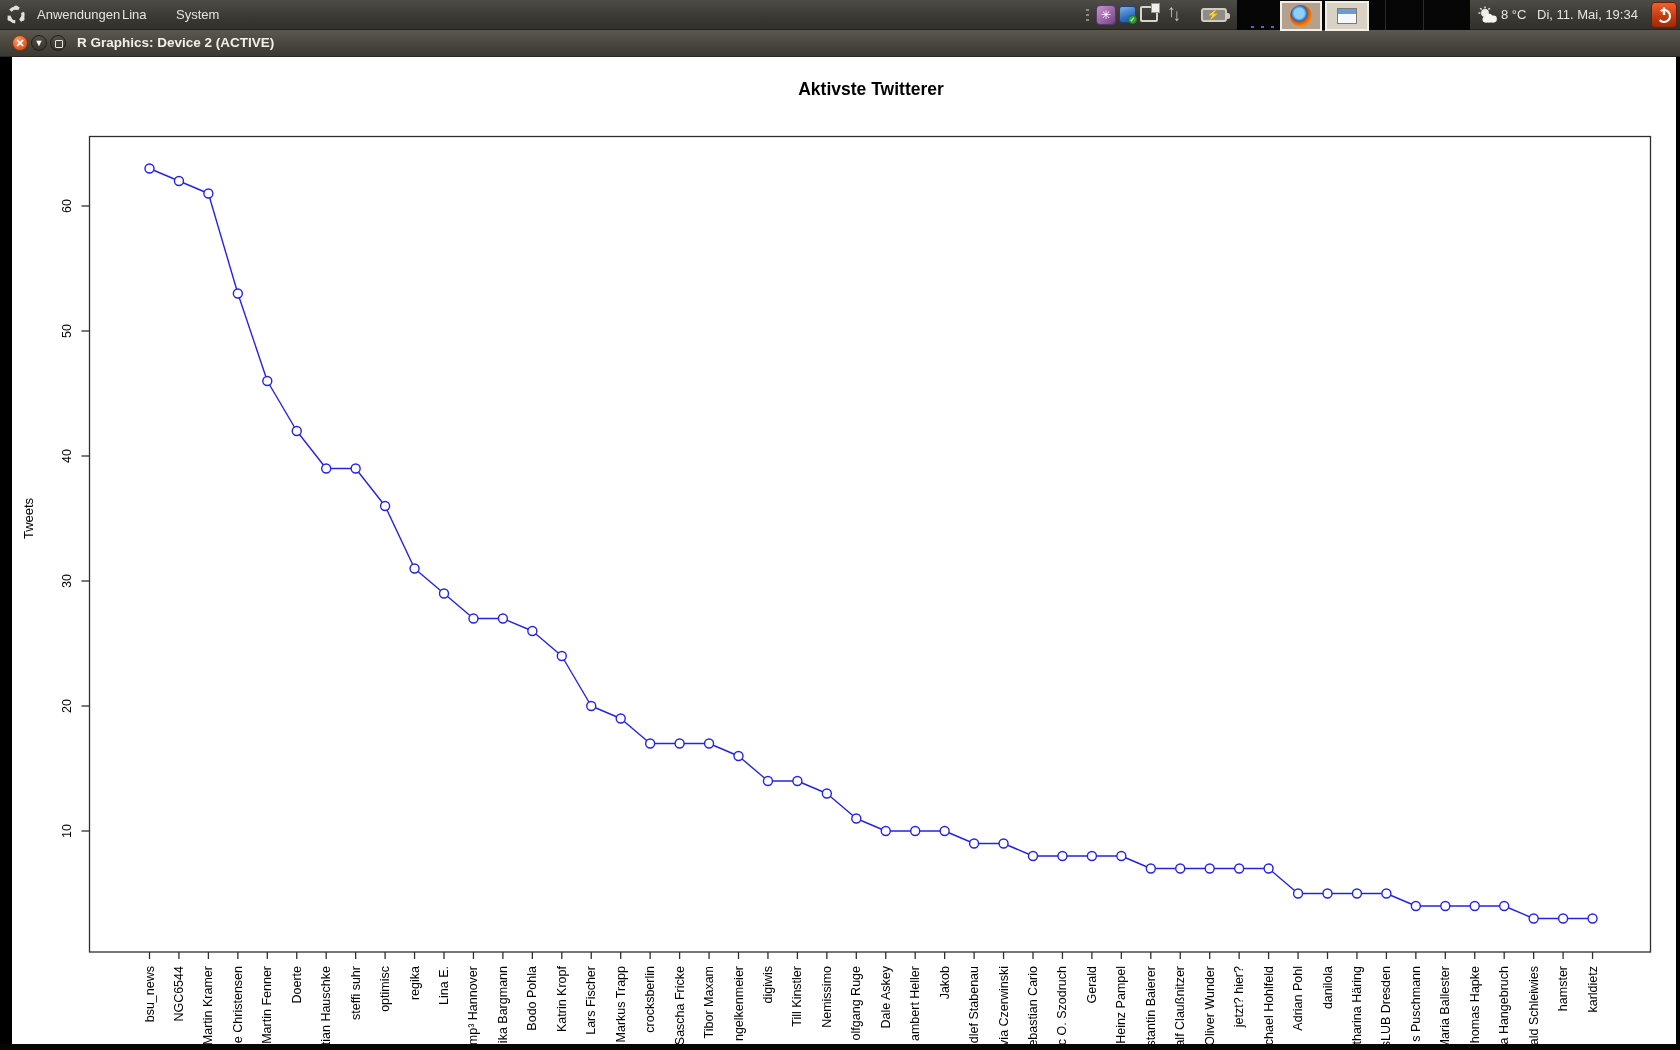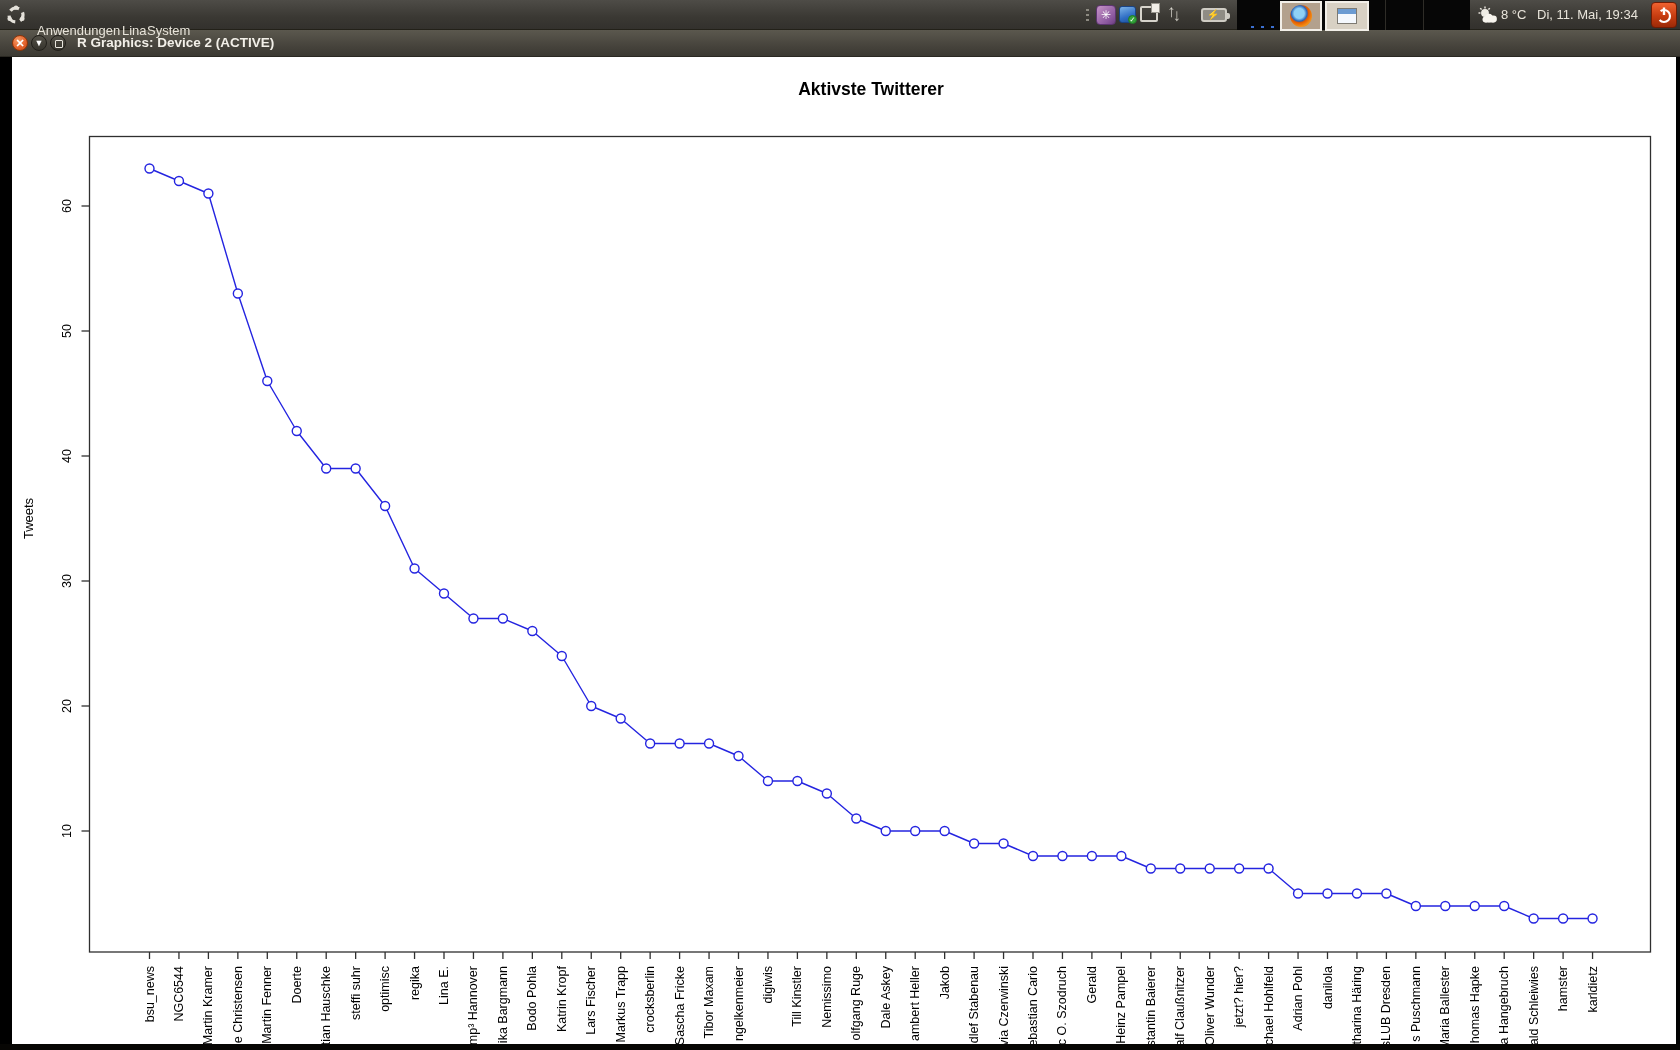--- a/index.html
+++ b/index.html
@@ -9,21 +9,21 @@
     -webkit-font-smoothing:antialiased;
   }
   
   .panel{
     position:absolute;left:0;top:0;width:1680px;height:30px;
     background:linear-gradient(#4e4c47,#3a3833 60%,#33312d);
     border-bottom:1px solid #232119;box-sizing:border-box;z-index:30;
     color:#e8e4da;font-size:13px;
   }
   .panel .menu-item{
-    position:absolute;top:0;height:20px;line-height:30px;padding:16px 9px;cursor:default;
+    position:absolute;top:0;height:20px;line-height:30px;padding:0 9px;cursor:default;
   }
   .ubuntu-logo{position:absolute;left:6px;top:5px;width:20px;height:20px;}
   .tray-icon{position:absolute;top:5px;}
   .handle-dots{position:absolute;left:1086px;top:9px;width:3px;height:12px;
     background:repeating-linear-gradient(#8d8a81 0 2px,transparent 2px 5px);}
   .icon-purple{
     left:1096px;width:20px;height:20px;border-radius:4px;
     background:linear-gradient(135deg,#c693c6,#8d5aa0 70%,#6e4083);
     border:1px solid #5d3570;box-sizing:border-box;text-align:center;
     color:#fff;font-size:12px;line-height:18px;
@@ -97,21 +97,21 @@
 
 <div class="panel">
   <svg class="ubuntu-logo" viewBox="0 0 20 20">
     <circle cx="10" cy="10" r="7" fill="none" stroke="#e4e1da" stroke-width="3.2" stroke-dasharray="9.5 5.2" stroke-dashoffset="3"></circle>
     <circle cx="10" cy="2.6" r="2.2" fill="#e4e1da"></circle>
     <circle cx="3.6" cy="13.7" r="2.2" fill="#e4e1da"></circle>
     <circle cx="16.4" cy="13.7" r="2.2" fill="#e4e1da"></circle>
   </svg>
   <span class="menu-item" style="left:28px;">Anwendungen</span>
   <span class="menu-item" style="left:113px;">Lina</span>
-  <span class="menu-item" style="left:138px;text-align:center;">System</span>
+  <span class="menu-item" style="left:167px;text-align:center;">System</span>
 
   <div class="handle-dots"></div>
   <div class="tray-icon icon-purple">✳</div>
   <div class="icon-dropbox">
       <div class="badge">✓</div>
     </div>
   <div class="icon-display">
       <div class="page"></div>
     </div>
   <div class="icon-arrows"><span>↑</span><span class="dn">↓</span></div>

